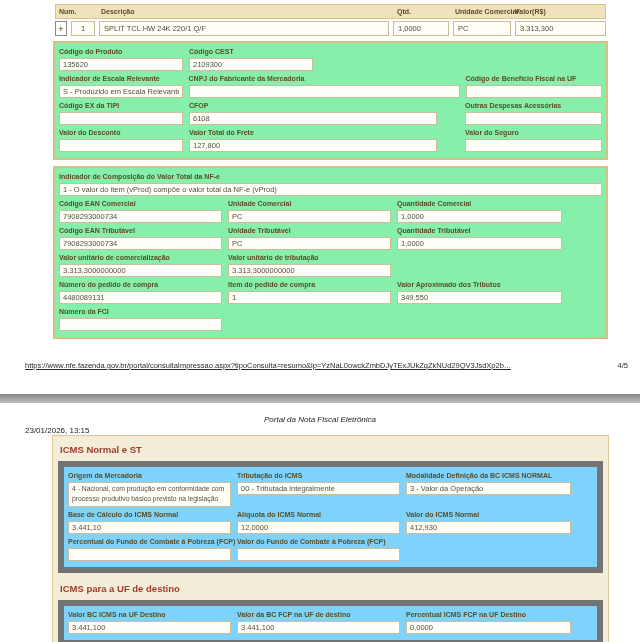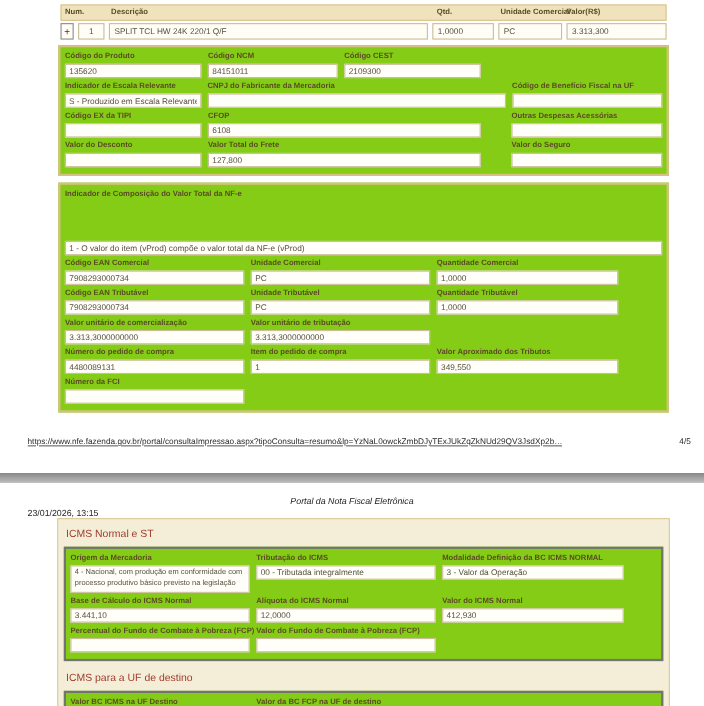--- a/index.html
+++ b/index.html
@@ -16,55 +16,55 @@
   .hc-num { width:42px; } .hc-desc { flex:1; } .hc-qtd { width:58px; }
   .hc-un { width:60px; } .hc-val { width:93px; }
   .prow { display:flex; gap:4px; margin-top:2px; height:15px; align-items:stretch; }
   .cellbox { border:1px solid #c9bd96; background:#fffdf5; font-size:7.5px; color:#55503f;
              display:flex; align-items:center; padding:0 4px; white-space:nowrap; overflow:hidden; }
   .expander { width:12px; border:1px solid #8a8a8a; background:#fffdf5; font-size:9px;
               display:flex; align-items:center; justify-content:center; color:#333; cursor:pointer; }
   .c-num { width:24px; justify-content:center; } .c-desc { flex:1; }
   .c-qtd { width:56px; } .c-un { width:58px; } .c-val { width:91px; }
 
-  .fieldset { margin-left:53px; width:555px; background:#84cc16;
+  .fieldset { margin-left:53px; width:555px; background:#86efac;
               border:2px solid #d6c083; padding:5px 4px 2px 4px; }
   .fs1 { margin-top:5px; } .fs2 { margin-top:6px; }
   .frow { display:flex; gap:6px; margin-bottom:4px; align-items:flex-start; }
   .field { display:flex; flex-direction:column; }
   .flabel { font-size:7px; font-weight:bold; color:#5c4c24; margin-bottom:2px;
             white-space:nowrap; line-height:8px; }
   .fin { height:13px; border:1px solid #cbbf9b; background:#fffef8; font-size:7.5px;
          color:#55503f; padding:0 3px; width:100%;
          font-family:"Liberation Sans", sans-serif; }
   .w124{width:124px;} .w118{width:118px;} .w137{width:137px;}
   .w163{width:163px;} .w165{width:165px;} .w248{width:248px;} .w272{width:272px;}
-  .wfull{flex:1;gap:36px;}
+  .wfull{flex:1;}
   .pushright{ margin-left:auto; }
 
   .footer { margin-left:25px; margin-right:12px; margin-top:22px;
             display:flex; justify-content:space-between; font-size:7.5px; color:#2a2a2a; }
   .furl { white-space:nowrap; overflow:hidden;text-decoration:underline; }
   .fpage { margin-left:12px; }
 
   
   .pagebreak { margin-top:24px; width:640px; height:9px;
                background:linear-gradient(180deg,#878787,#bdbdbd); }
 
   
   .page2 { padding-top:12px; position:relative; }
   .p2head { position:relative; height:12px; font-size:8px; color:#222; }
   .p2date { position:absolute; left:25px; top:11px; }
   .p2title { text-align:center;font-style:italic; }
 
   .outerbox { margin-left:52px; margin-top:8px; width:557px; background:#f4eed9;
               border:1px solid #dcc896; padding:6px 5px; }
-  .sheading { font-size:9.5px; font-weight:normal; color:#9e3b2c; margin:2px 0 6px 2px; }
+  .sheading { font-size:9.5px; font-weight:bold; color:#9e3b2c; margin:2px 0 6px 2px; }
   .sheading2 { margin-top:10px; }
-  .innerfs { border:2px solid #737373; background:#84cc16; padding:5px 4px 2px 4px; }
+  .innerfs { border:6px solid #737373; background:#7dd3fc; padding:5px 4px 2px 4px; }
   .vbox { border:1px solid #cbbf9b; background:#fffef8; font-size:6.8px; color:#55503f;
           padding:1px 3px; line-height:10px; }
   .origem-box { width:163px; height:25px; }
 </style>
 </head>
 <body>
 
 <div class="page1">
 
 
@@ -87,24 +87,20 @@
       <div class="cellbox c-val">3.313,300</div>
     </div>
   </div>
 
   <div class="fieldset fs1">
     <div class="frow">
       <div class="field w124">
         <div class="flabel">Código do Produto</div>
         <input class="fin" readonly="" value="135620" style="">
       </div>
-      <div class="field w118">
-        <div class="flabel">Código NCM</div>
-        <input class="fin" readonly="" value="84151011" style="">
-      </div>
       <div class="field w124">
         <div class="flabel">Código CEST</div>
         <input class="fin" readonly="" value="2109300" style="">
       </div>
     </div>
     <div class="frow">
       <div class="field w124">
         <div class="flabel">Indicador de Escala Relevante</div>
         <input class="fin" readonly="" value="S - Produzido em Escala Relevante;" style="">
       </div>
@@ -277,16 +273,20 @@
     <div class="innerfs">
       <div class="frow">
         <div class="field w163">
           <div class="flabel">Valor BC ICMS na UF Destino</div>
           <input class="fin" readonly="" value="3.441,100" style="">
         </div>
         <div class="field w163">
           <div class="flabel">Valor da BC FCP na UF de destino</div>
           <input class="fin" readonly="" value="3.441,100" style="">
         </div>
+        <div class="field w165">
+          <div class="flabel">Percentual ICMS FCP na UF Destino</div>
+          <input class="fin" readonly="" value="0,0000" style="">
+        </div>
       </div>
     </div>
   </div>
 </div>
 
 </body></html>

